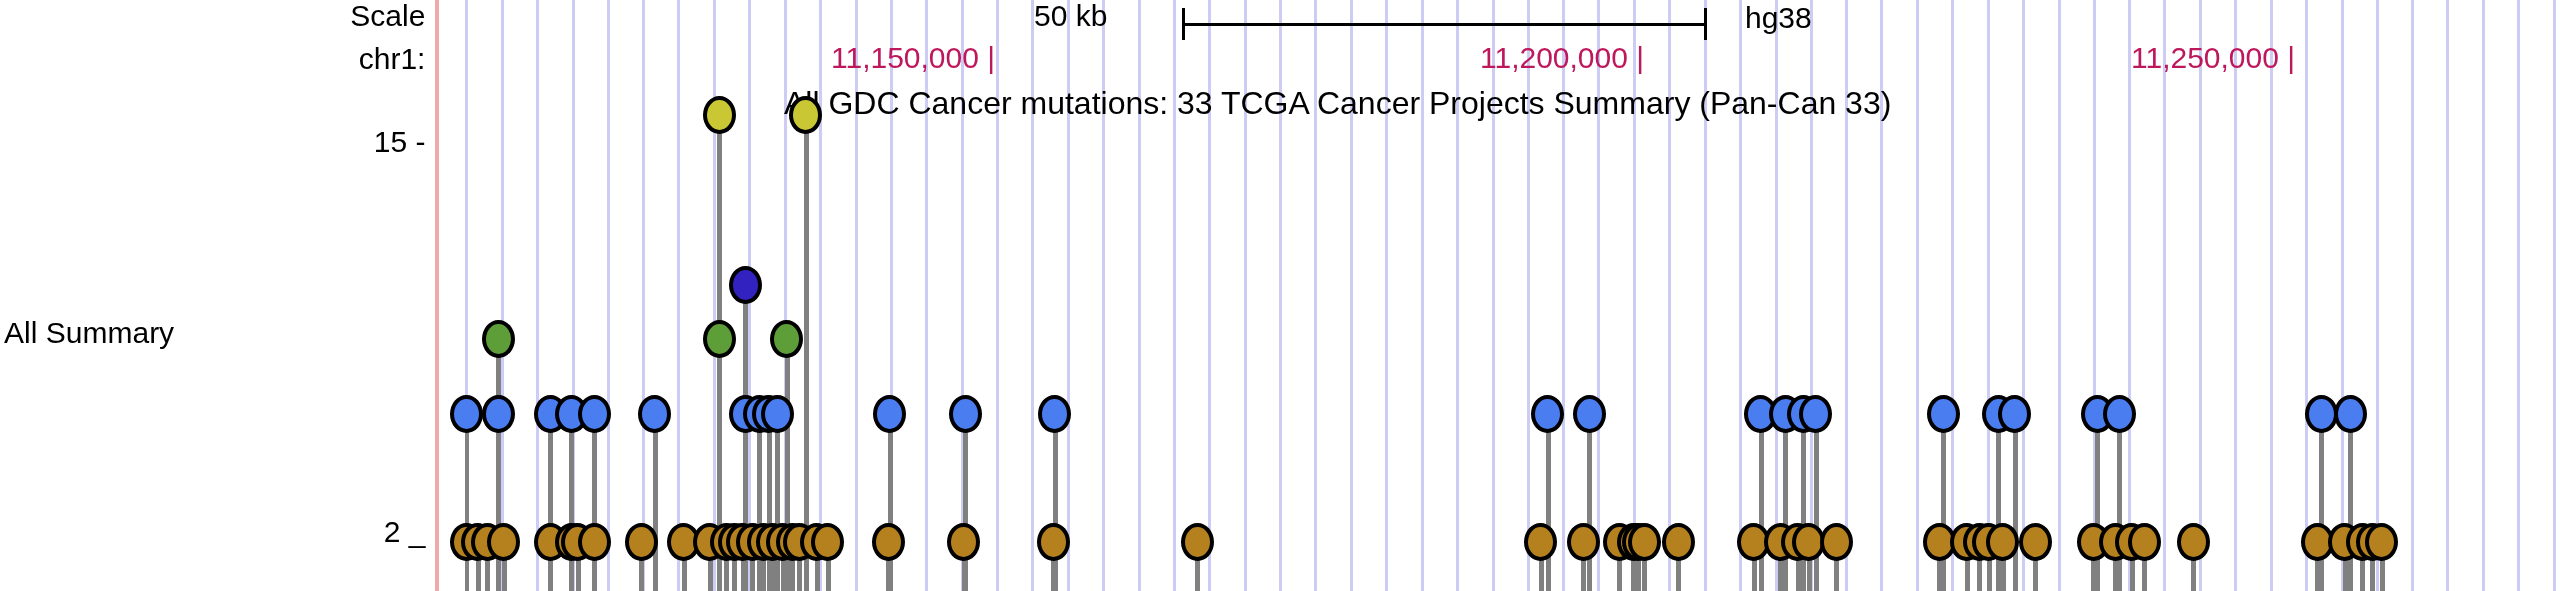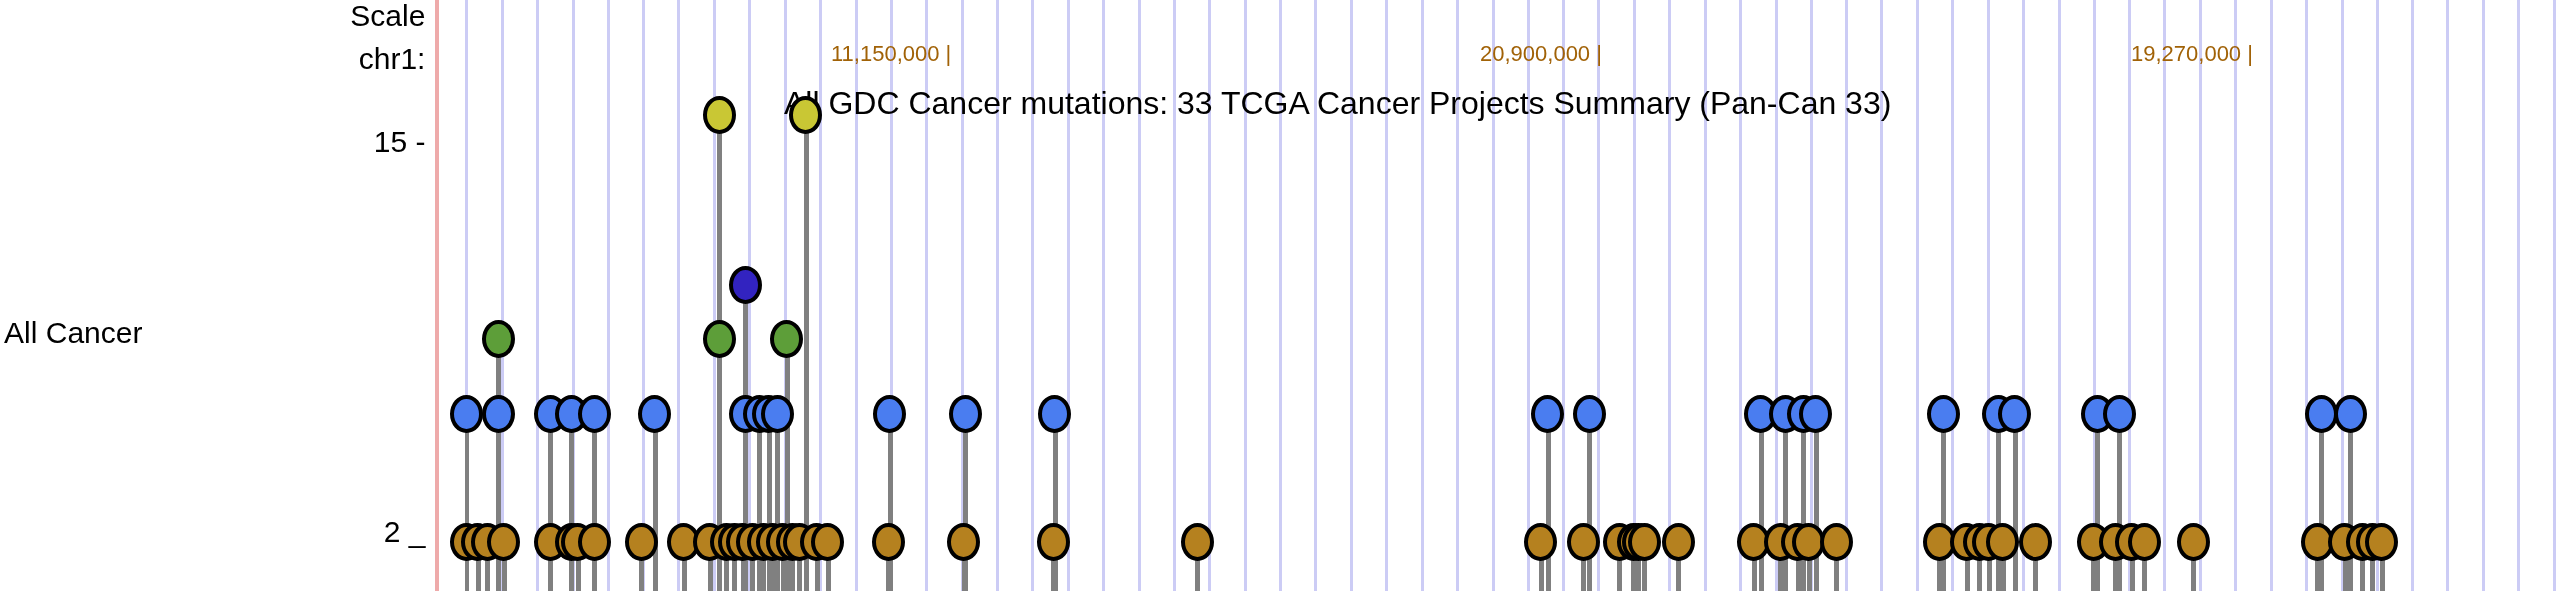--- a/index.html
+++ b/index.html
@@ -68,21 +68,21 @@
     position: absolute;
     width: 3.4px; background: #000;
   }
   #assembly-label {
     position: absolute;
     font-size: 30px; color:#000; white-space:nowrap; line-height:1;
   }
   #coord-row { position:absolute; left:0; top:43px; width:100%; height:36px; }
   .coord-label {
     position: absolute;
-    font-size: 22px; color:#a16207; white-space: nowrap; line-height:1;
+    font-size: 30px; color:#be185d; white-space: nowrap; line-height:1;
   }
 
   
   #track-title {
     position: absolute;
     top: 87px;
     font-size: 32px;
     color: #000;
     white-space: nowrap;
     line-height: 1;
@@ -104,21 +104,21 @@
 </head>
 <body>
 
 <div id="stage">
 
   <div id="left-col">
     <div class="lbl" id="scale-label">Scale</div>
     <div class="lbl" id="chr-label">chr1:</div>
     <div class="lbl" id="ytick-10">15 -</div>
     <div class="lbl" id="ytick-1">2 _</div>
-    <div class="lbl" id="track-name">All Cancer</div>
+    <div class="lbl" id="track-name">All Summary</div>
   </div>
 
   <div id="plot">
 
     <div id="gridlines">
         <div class="gridline" style="left: 30px;"></div>
         <div class="gridline" style="left: 66px;"></div>
         <div class="gridline" style="left: 101px;"></div>
         <div class="gridline" style="left: 137px;"></div>
         <div class="gridline" style="left: 172px;"></div>
@@ -173,25 +173,32 @@
         <div class="gridline" style="left: 1906px;"></div>
         <div class="gridline" style="left: 1941px;"></div>
         <div class="gridline" style="left: 1976px;"></div>
         <div class="gridline" style="left: 2011px;"></div>
         <div class="gridline" style="left: 2047px;"></div>
         <div class="gridline" style="left: 2082px;"></div>
         <div class="gridline" style="left: 2118px;"></div>
       </div>
     <div id="redline"></div>
 
+    <div id="scalebar-wrap">
+      <div id="scalebar-text" style="left: 599px; top: 1.4px;">50 kb</div>
+      <div id="scalebar-line" style="left: 747px; width: 522px; top: 23px;"></div>
+      <div class="scalebar-cap" id="cap-left" style="left: 747px; top: 8.2px; height: 32px;"></div>
+      <div class="scalebar-cap" id="cap-right" style="left: 1269px; top: 8.2px; height: 32px;"></div>
+      <div id="assembly-label" style="left: 1310px; top: 3.4px;">hg38</div>
+    </div>
 
     <div id="coord-row">
         <div class="coord-label" style="left: 396px; top: 0px;">11,150,000 |</div>
-        <div class="coord-label" style="left: 1045px; top: 0px;">20,900,000 |</div>
-        <div class="coord-label" style="left: 1696px; top: 0px;">19,270,000 |</div>
+        <div class="coord-label" style="left: 1045px; top: 0px;">11,200,000 |</div>
+        <div class="coord-label" style="left: 1696px; top: 0px;">11,250,000 |</div>
       </div>
 
     <div id="track-title" style="left: 349px;">All GDC Cancer mutations: 33 TCGA Cancer Projects Summary (Pan-Can 33)</div>
 
     <div id="lollipops">
         <div class="stem" style="left: 29.5px; top: 543px; height: 49px; background: rgb(128, 128, 128);"></div>
         <div class="stem" style="left: 41px; top: 543px; height: 49px; background: rgb(128, 128, 128);"></div>
         <div class="stem" style="left: 50px; top: 543px; height: 49px; background: rgb(128, 128, 128);"></div>
         <div class="stem" style="left: 67px; top: 543px; height: 49px; background: rgb(128, 128, 128);"></div>
         <div class="stem" style="left: 29.5px; top: 414px; height: 177px; background: rgb(128, 128, 128);"></div>

